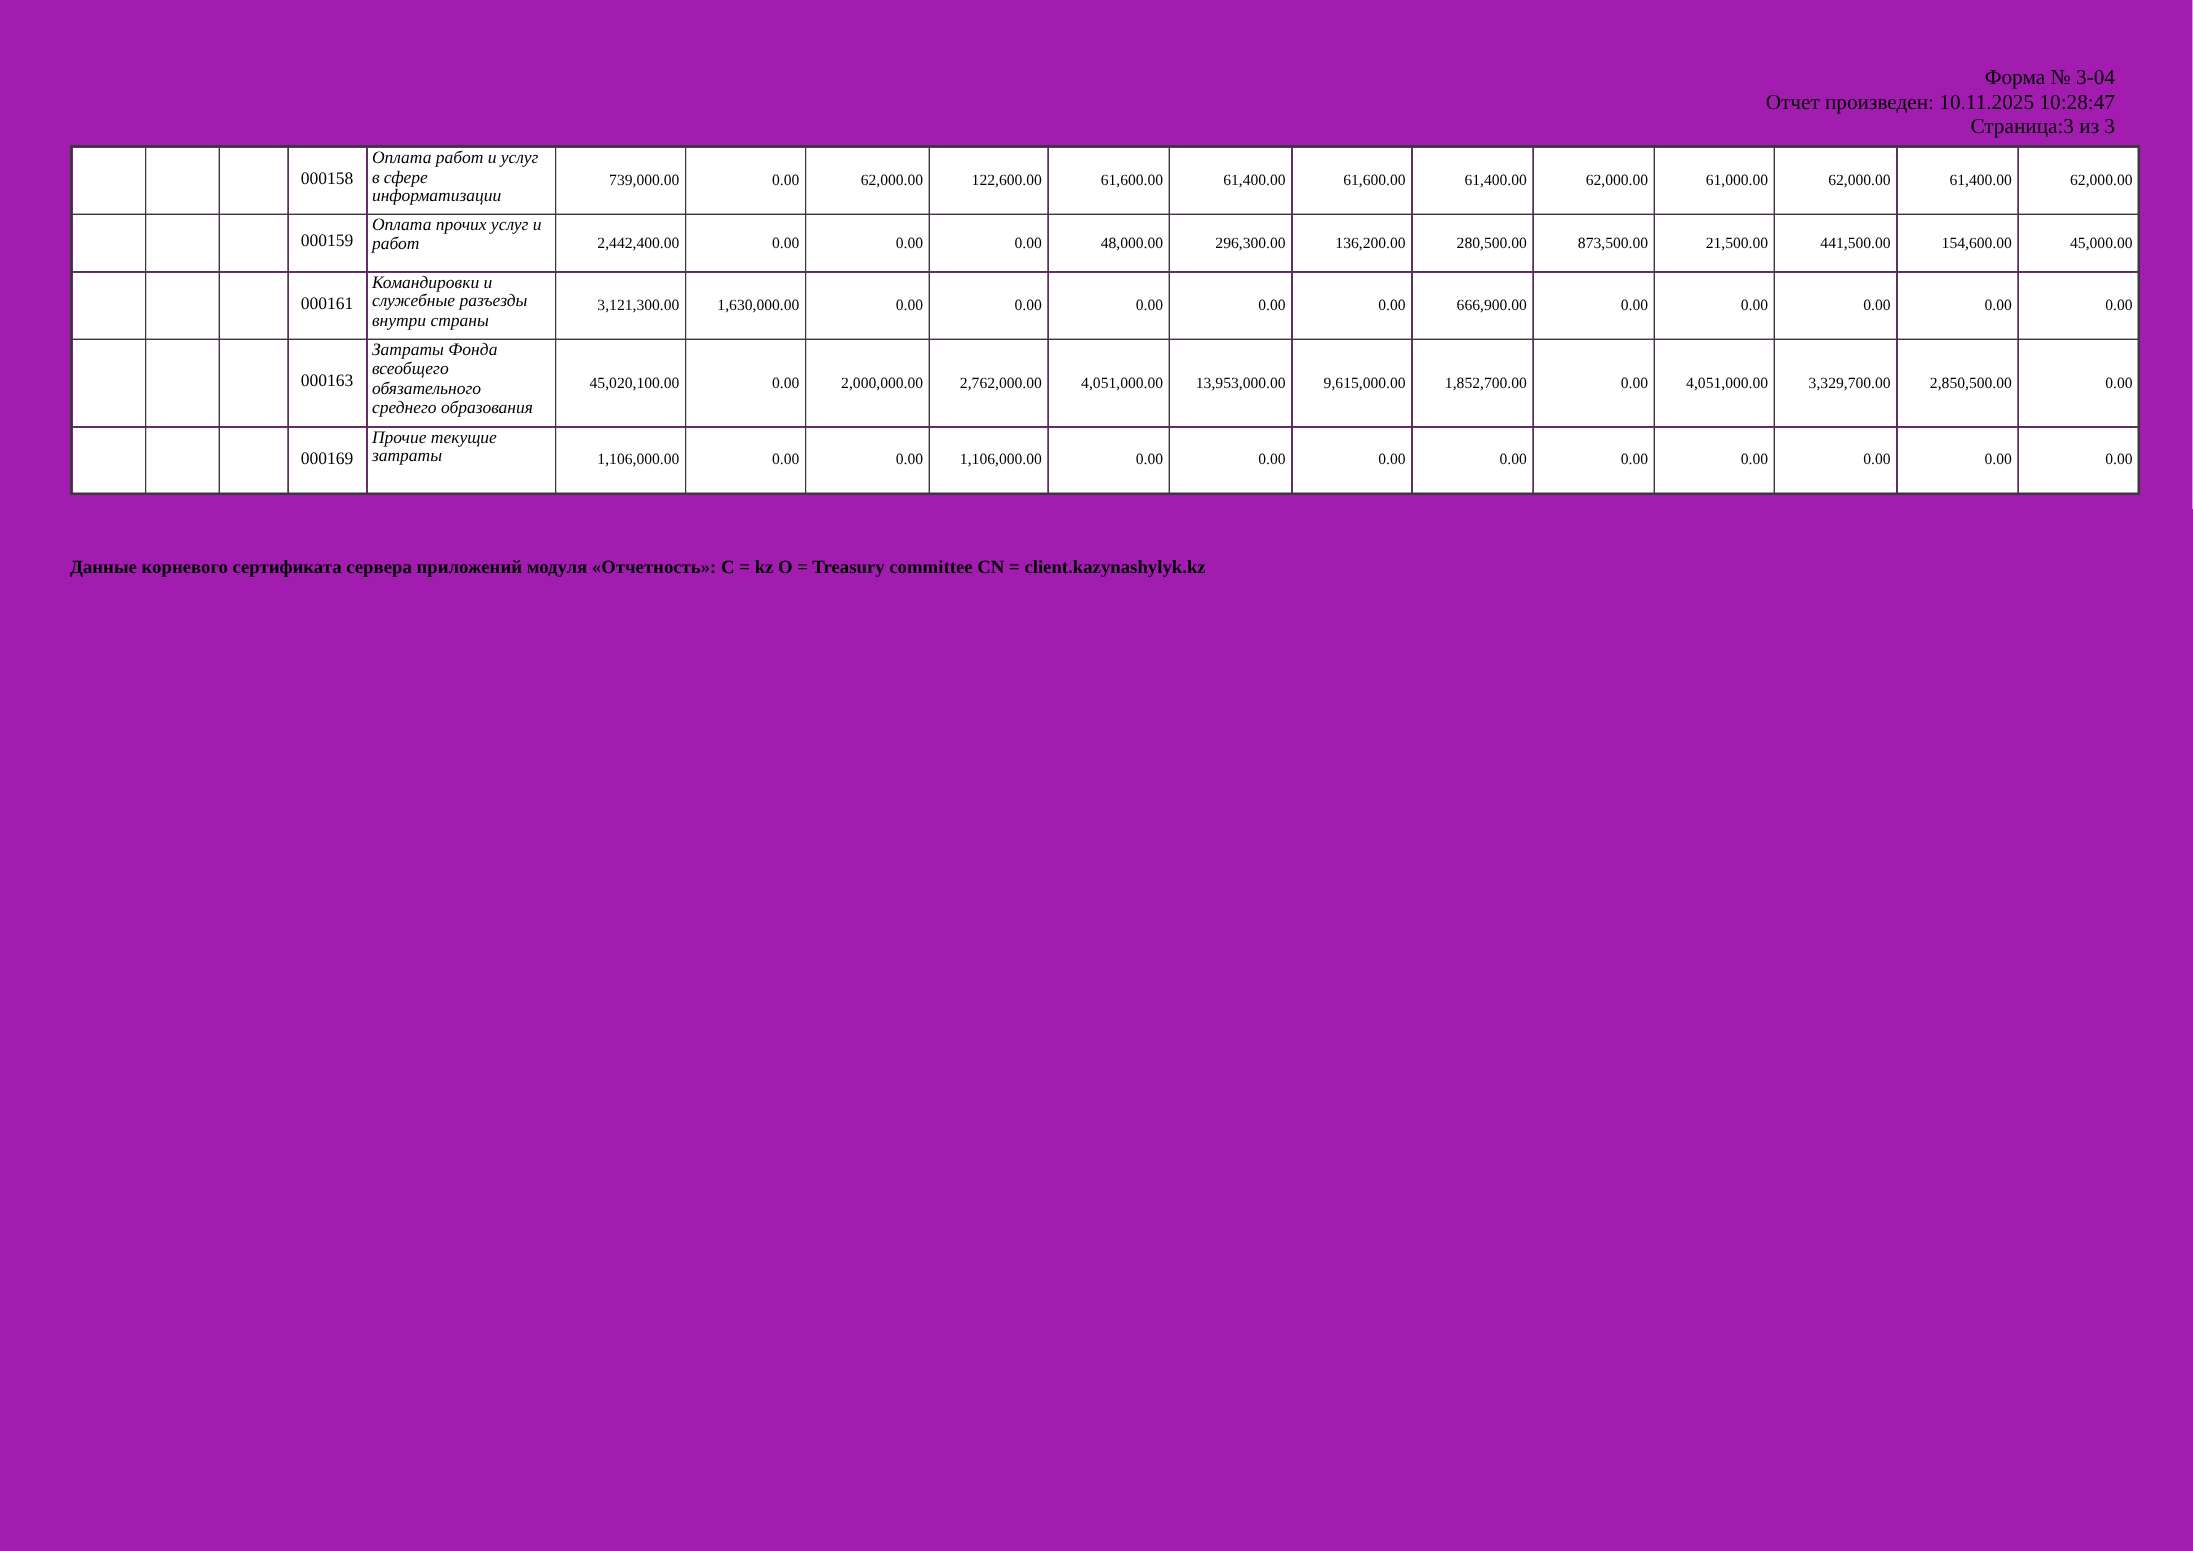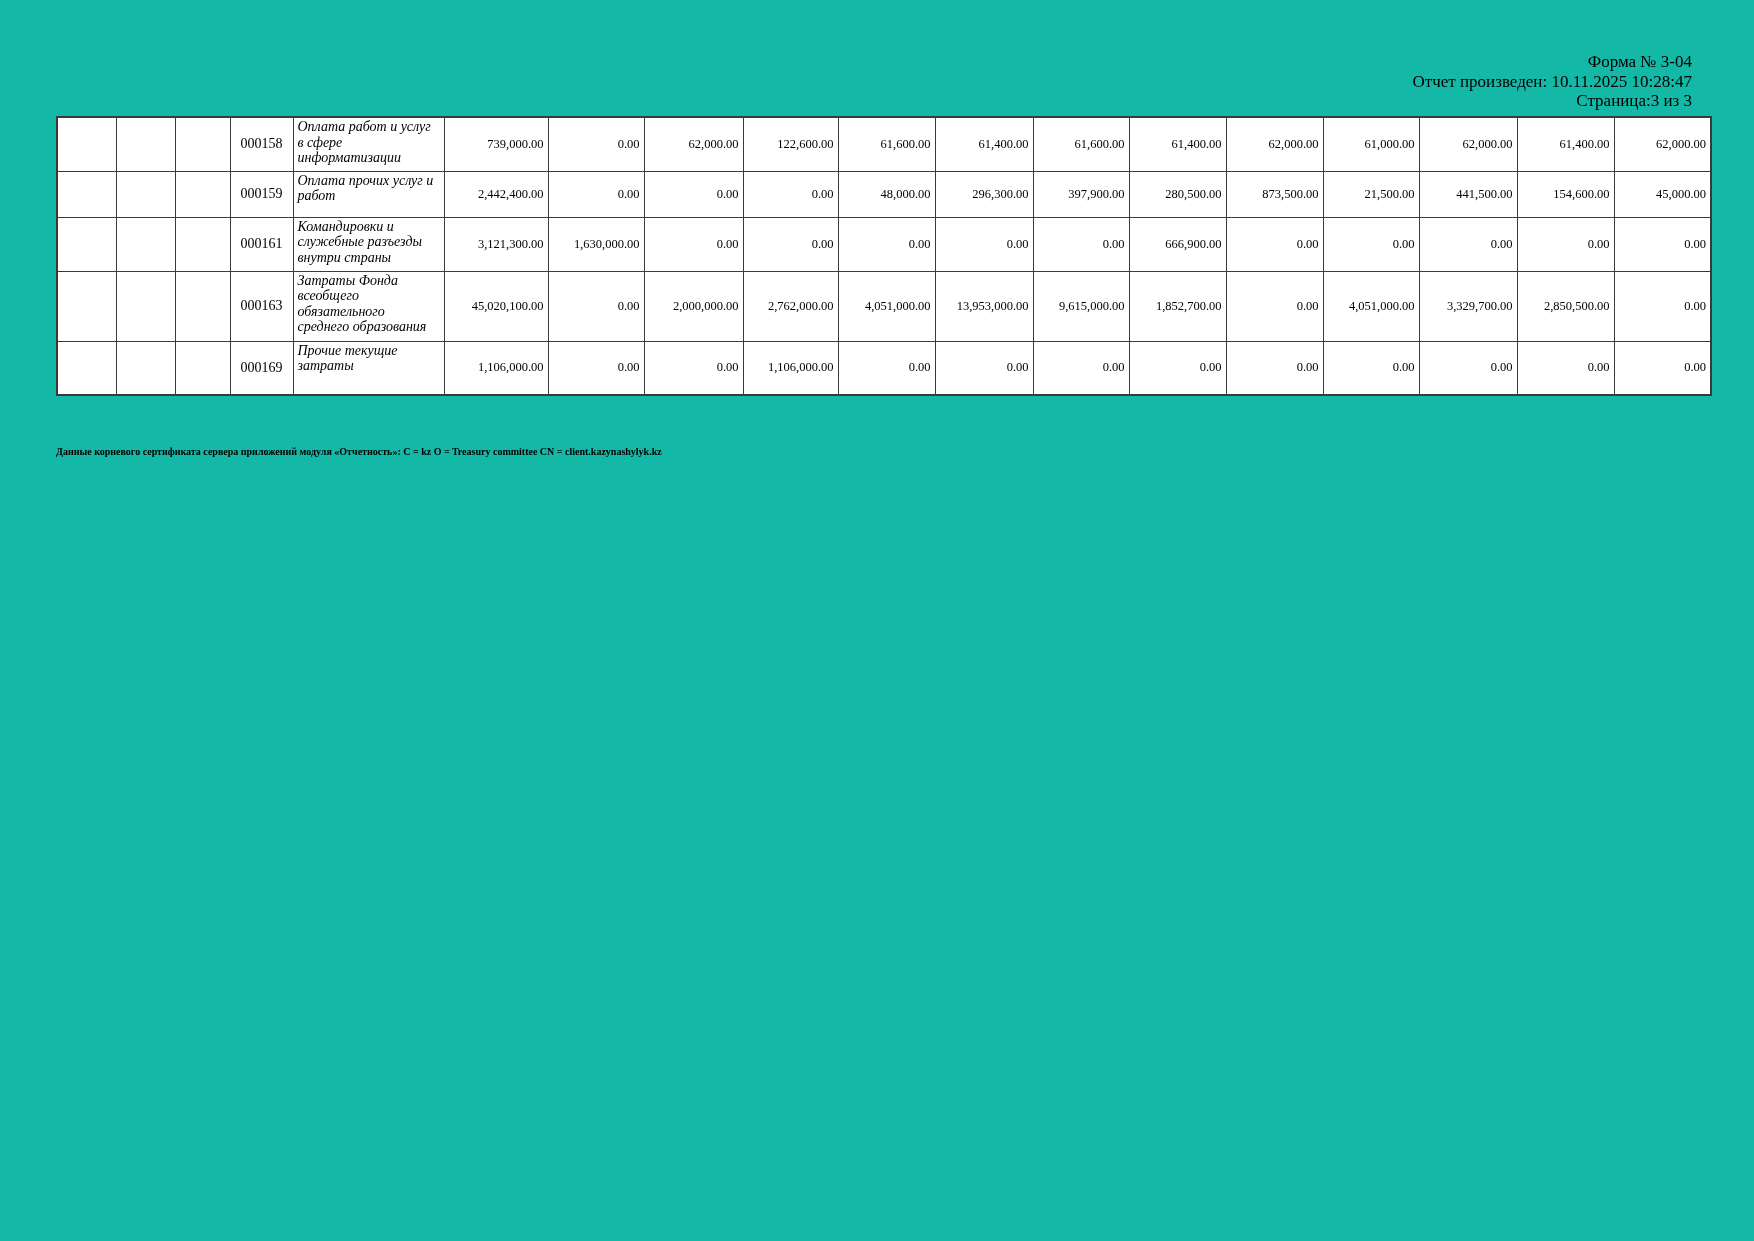--- a/index.html
+++ b/index.html
@@ -6,21 +6,21 @@
     margin: 0;
     padding: 0;
     background: #ffffff;
     font-family: "Liberation Serif", serif;
     color: #000000;
   }
   .page {
     position: relative;
     width: 1754px;
     height: 1241px;
-    background: #14b8a6;
+    background: #a21caf;
     overflow: hidden;
   }
   .header-block {
     position: absolute;
     top: 52px;
     right: 62px;
     text-align: right;
     font-size: 17px;
     line-height: 19.5px;
     white-space: nowrap;
@@ -64,21 +64,21 @@
   }
   tr.r1 { height: 54px; }
   tr.r2 { height: 46px; }
   tr.r3 { height: 54px; }
   tr.r4 { height: 70px; }
   tr.r5 { height: 54px; }
   .footer-line {
     position: absolute;
     left: 56px;
     top: 446px;
-    font-size: 10px;
+    font-size: 15px;
     font-weight: bold;
     white-space: nowrap;
   }
 </style>
 </head>
 <body>
 
 <div class="page">
 
   <div class="header-block">
@@ -136,21 +136,21 @@
       <td class="empty-cell"></td>
       <td class="code-cell">000159</td>
       <td class="desc-cell">Оплата прочих услуг и работ</td>
 
     <td class="num-cell">2,442,400.00</td>
           <td class="num-cell">0.00</td>
           <td class="num-cell">0.00</td>
           <td class="num-cell">0.00</td>
           <td class="num-cell">48,000.00</td>
           <td class="num-cell">296,300.00</td>
-          <td class="num-cell">397,900.00</td>
+          <td class="num-cell">136,200.00</td>
           <td class="num-cell">280,500.00</td>
           <td class="num-cell">873,500.00</td>
           <td class="num-cell">21,500.00</td>
           <td class="num-cell">441,500.00</td>
           <td class="num-cell">154,600.00</td>
           <td class="num-cell">45,000.00</td>
         </tr>
         <tr class="r3">
       <td class="empty-cell"></td>
       <td class="empty-cell"></td>

